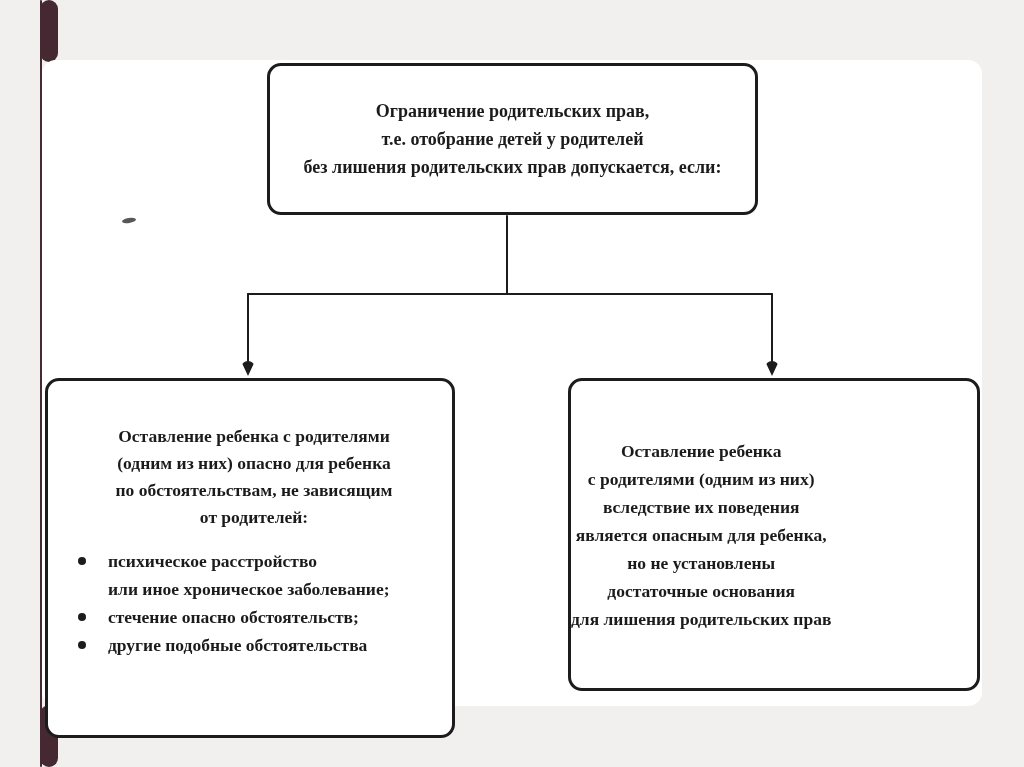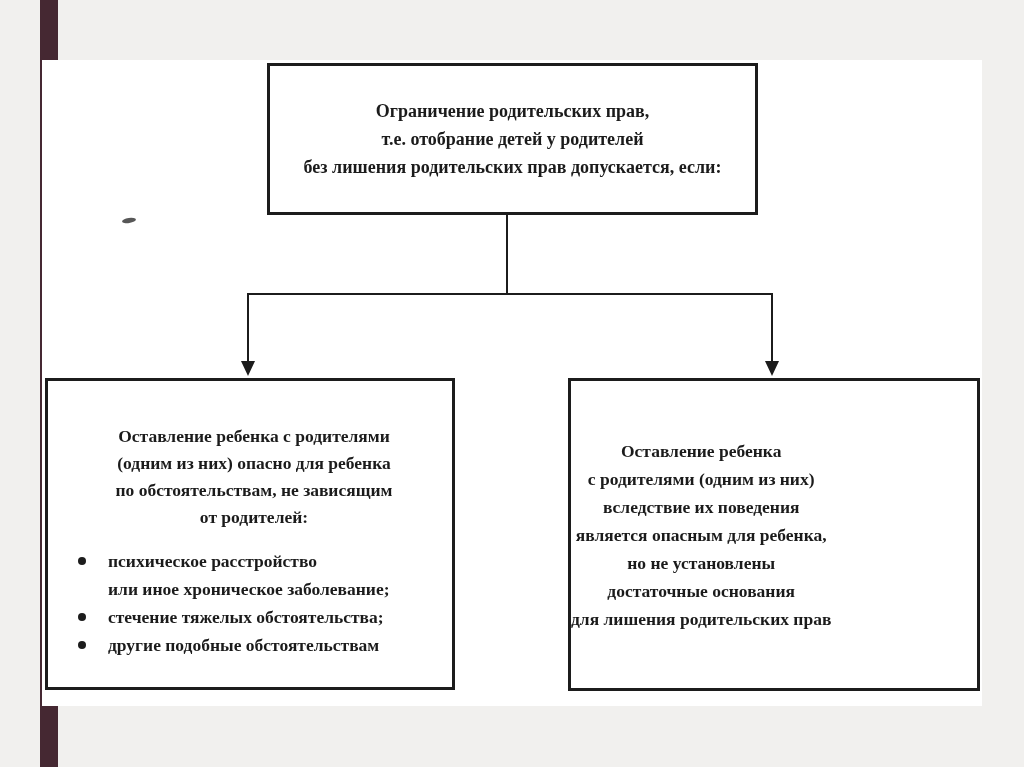--- a/index.html
+++ b/index.html
@@ -1,15 +1,15 @@
 <!DOCTYPE html>
 <html style="--background-color: #f1f0ee; --canvas-color: #ffffff; --accent-color: #452832; --line-color: #1c1c1c; --text-color: #1b1b1b;"><head>
 <meta charset="utf-8">
 <style>
-  * { margin: 0; padding: 0; box-sizing: border-box; }
+  * { margin: 0; padding: 0; box-sizing: border-box; border-radius: 14px; }
   html, body { width: 1024px; height: 767px; }
   body {
     font-family: "Liberation Serif", "DejaVu Serif", serif;
     background: var(--background-color, #f1f0ee);
     position: relative;
     overflow: hidden;
     color: var(--text-color, #1b1b1b);
   }
   .slide { position: absolute; inset: 0; }
 
@@ -54,21 +54,21 @@
   .arrowhead {
     position: absolute; width: 0; height: 0;
     border-left: 7px solid transparent;
     border-right: 7px solid transparent;
     border-top: 15px solid var(--line-color, #1c1c1c);
   }
   .arrowhead.left  { left: 199px; top: 301px; }
   .arrowhead.right { left: 723px; top: 301px; }
 
   .node-left {
-    left: 3px; top: 318px; width: 410px; height: 312px;
+    left: 3px; top: 318px; width: 410px; height: 360px;
     padding: 42px 8px 0 16px;
   }
   .node-left .heading {
     font-size: 17.5px; line-height: 27px; font-weight: bold;
     text-align: center; white-space: pre-line;
   }
   .node-left ul { list-style: none; margin-top: 16px; padding-left: 14px; }
   .node-left li {
     display: flex; align-items: flex-start;
     font-size: 17.5px; line-height: 28px; font-weight: bold;
@@ -126,25 +126,25 @@
 по обстоятельствам, не зависящим
 от родителей:</p>
       <ul>
         <li>
           <span class="dot"></span>
           <span class="bullet-text">психическое расстройство
 или иное хроническое заболевание;</span>
         </li>
         <li>
           <span class="dot"></span>
-          <span class="bullet-text">стечение тяжелых обстоятельства;</span>
+          <span class="bullet-text">стечение опасно обстоятельств;</span>
         </li>
         <li>
           <span class="dot"></span>
-          <span class="bullet-text">другие подобные обстоятельствам</span>
+          <span class="bullet-text">другие подобные обстоятельства</span>
         </li>
       </ul>
     </div>
 
     <div class="node node-right">
       <p>Оставление ребенка
 с родителями (одним из них)
 вследствие их поведения
 является опасным для ребенка,
 но не установлены

